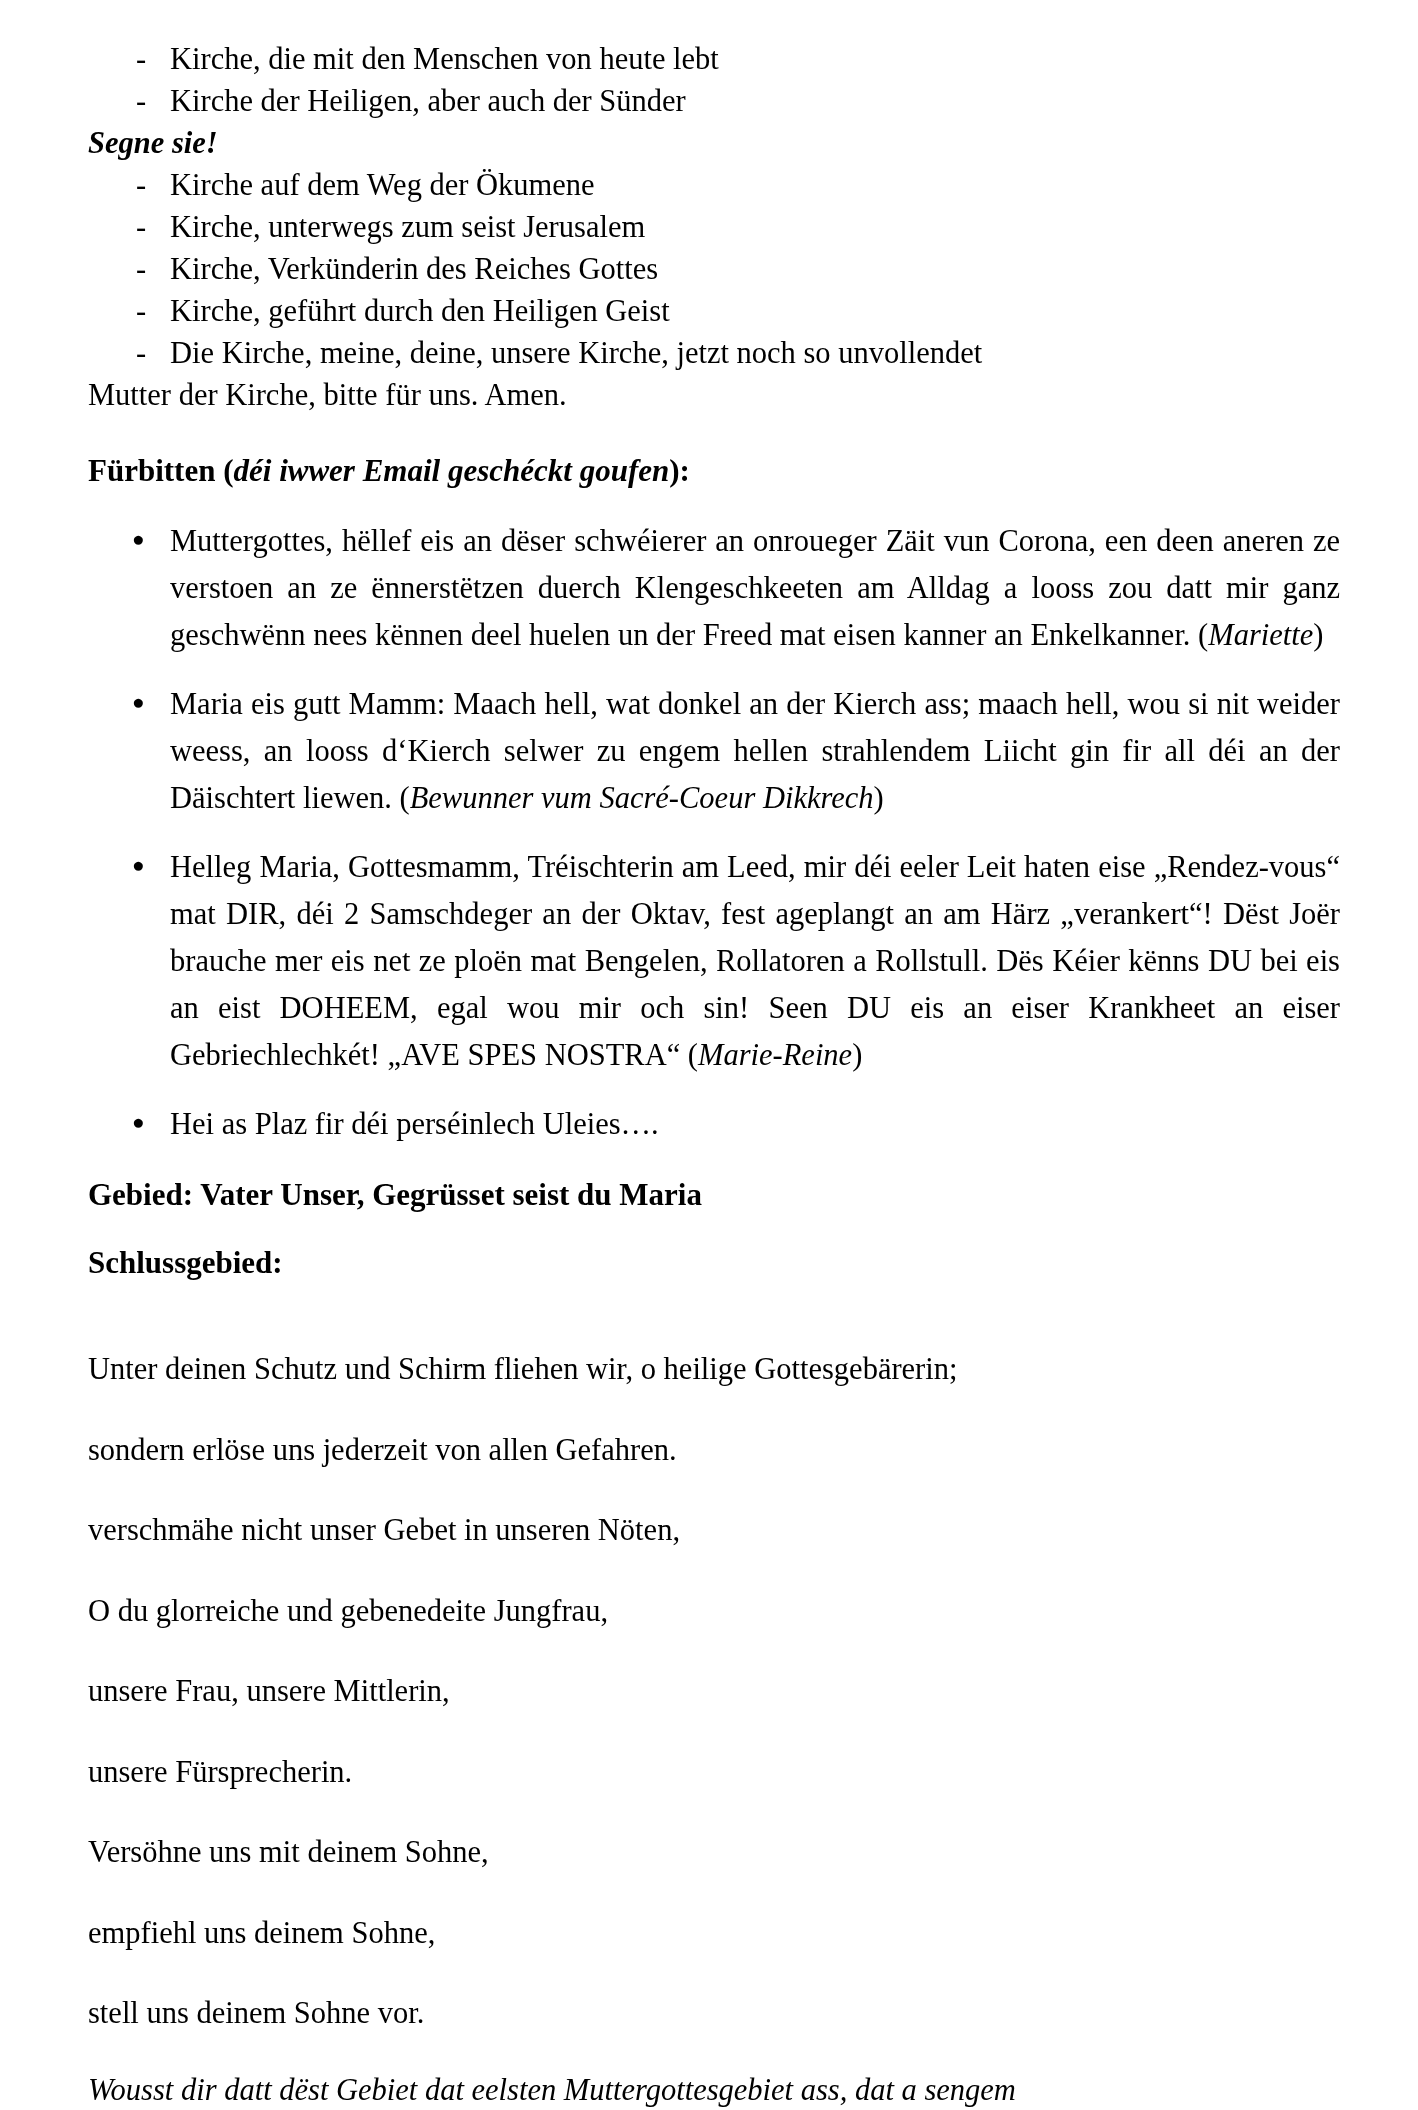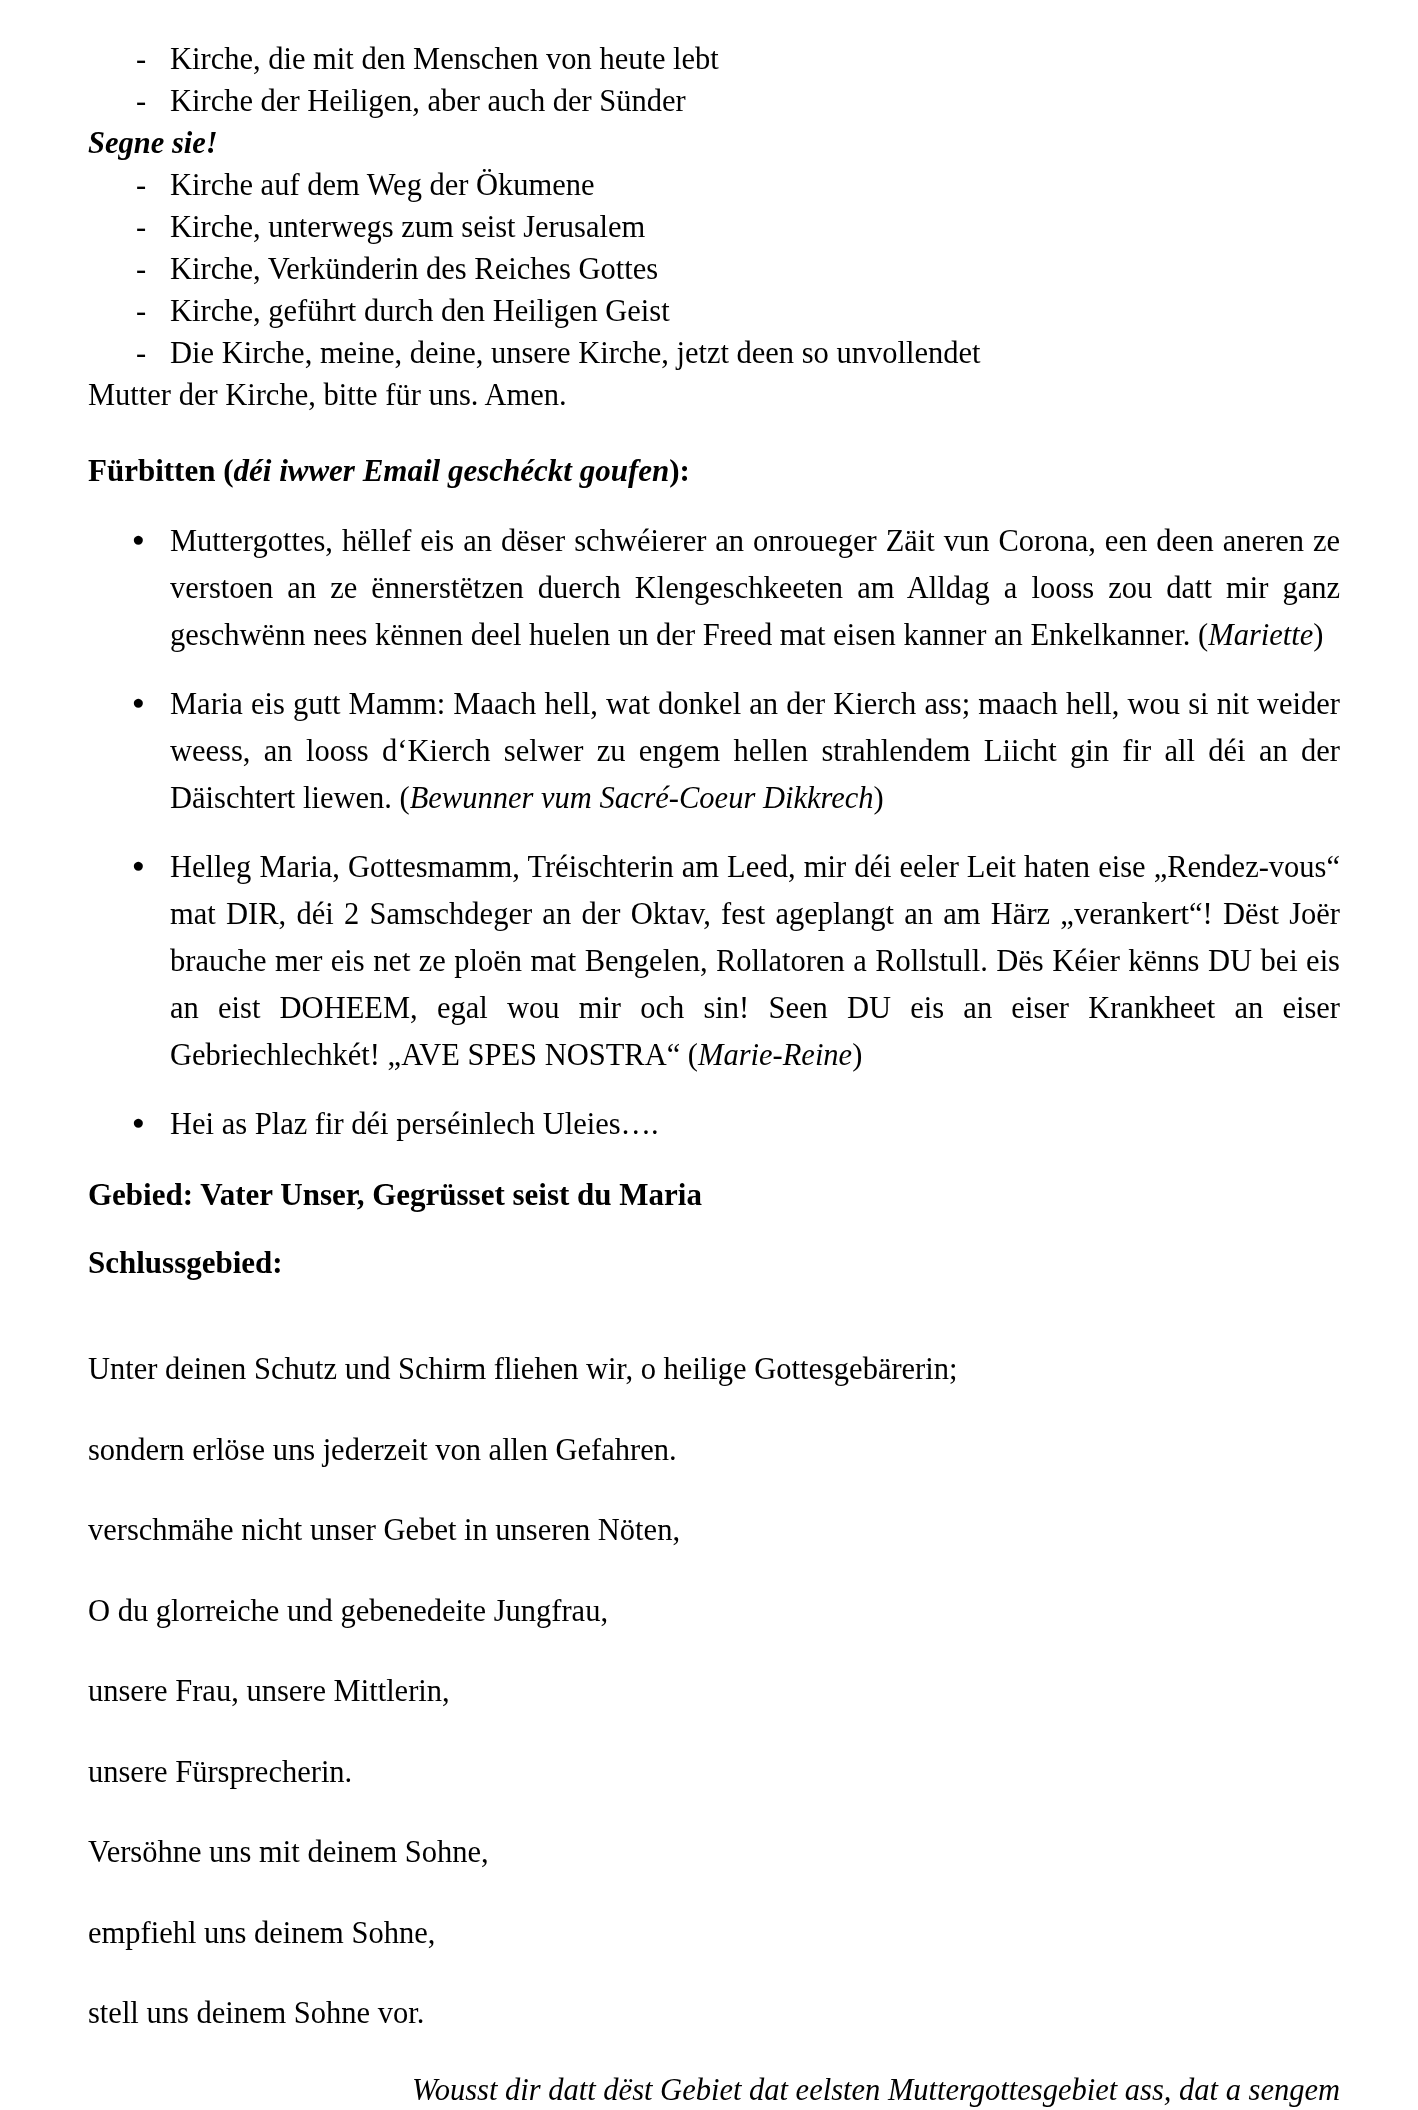--- a/index.html
+++ b/index.html
@@ -103,21 +103,20 @@
     font-size: 30.5px;
     line-height: 42.5px;
     white-space: nowrap;
     margin-top: 38px;
   }
   .closing-note {
     font-size: 30.5px;
     line-height: 42.5px;
     font-style: italic;
     white-space: nowrap;
-    text-align: right;
   }
 </style>
 </head>
 <body>
 
 <div class="page">
 
   <ul class="dash-list">
     <li class="dash-item">
       <span class="dash-mark">-</span>
@@ -143,21 +142,21 @@
     <li class="dash-item">
       <span class="dash-mark">-</span>
       <span>Kirche, Verkünderin des Reiches Gottes</span>
     </li>
     <li class="dash-item">
       <span class="dash-mark">-</span>
       <span>Kirche, geführt durch den Heiligen Geist</span>
     </li>
     <li class="dash-item">
       <span class="dash-mark">-</span>
-      <span>Die Kirche, meine, deine, unsere Kirche, jetzt deen so unvollendet</span>
+      <span>Die Kirche, meine, deine, unsere Kirche, jetzt noch so unvollendet</span>
     </li>
   </ul>
 
   <div class="plain-line">Mutter der Kirche, bitte für uns. Amen.</div>
 
   <div class="gap-lg"></div>
 
   <div class="heading-bold"><span>Fürbitten (</span><span class="paren-italic">déi iwwer Email geschéckt goufen</span><span>):</span></div>
 
   <div class="gap-md"></div>

